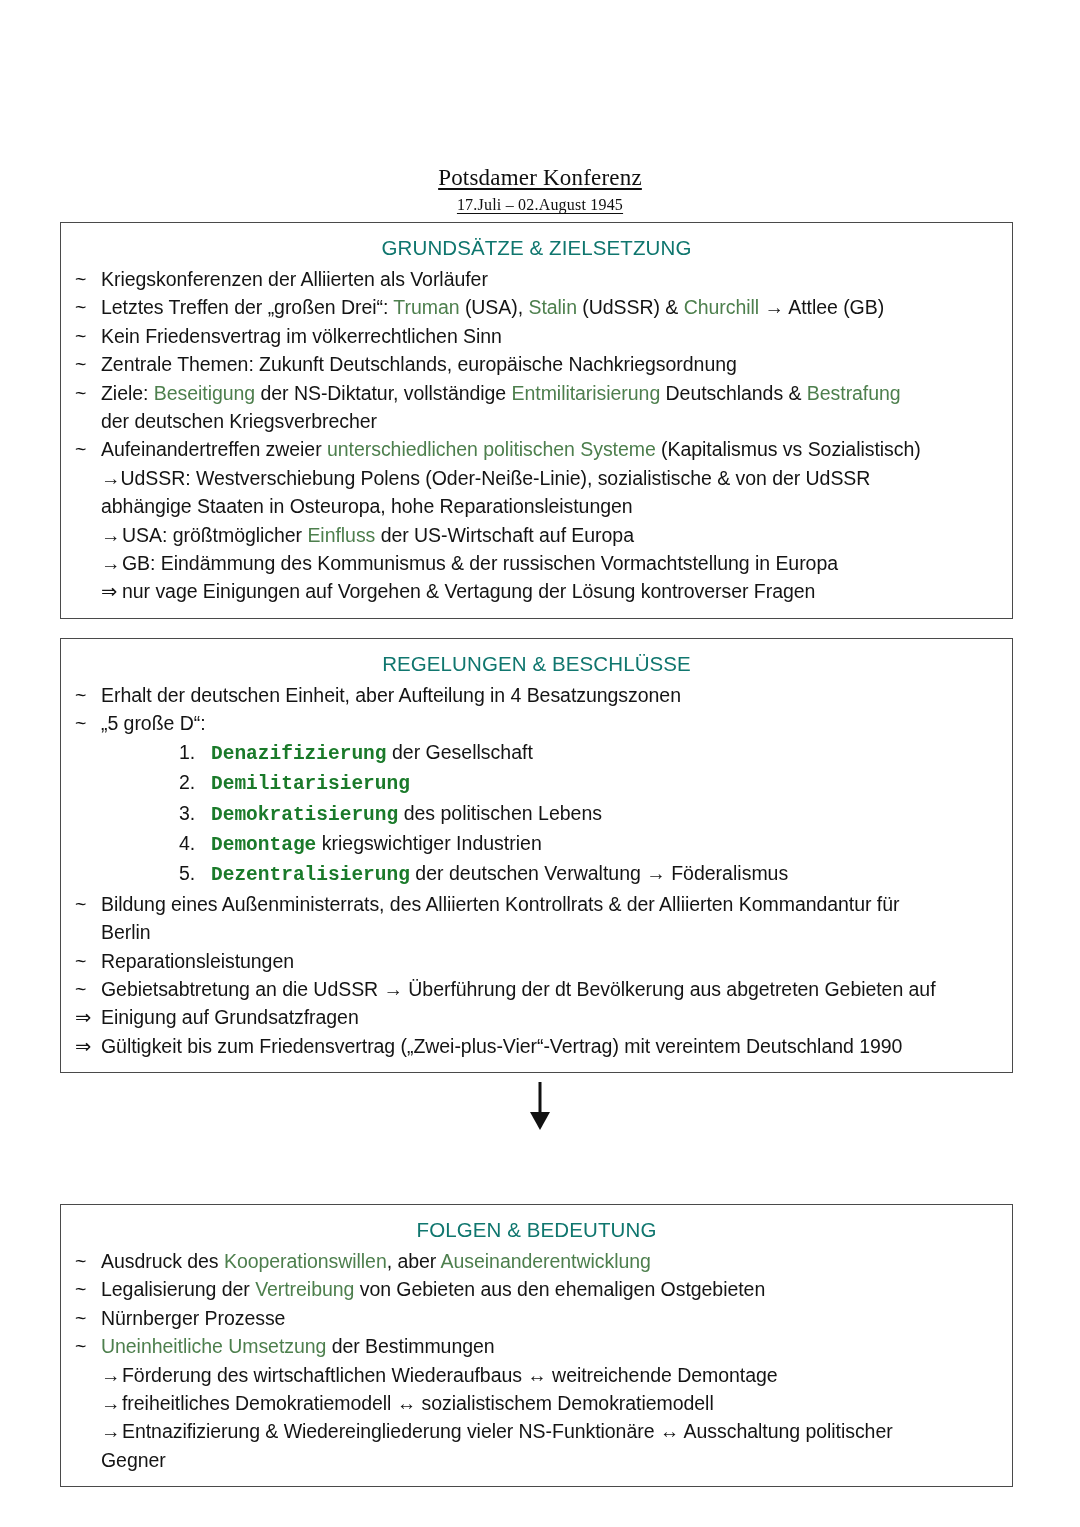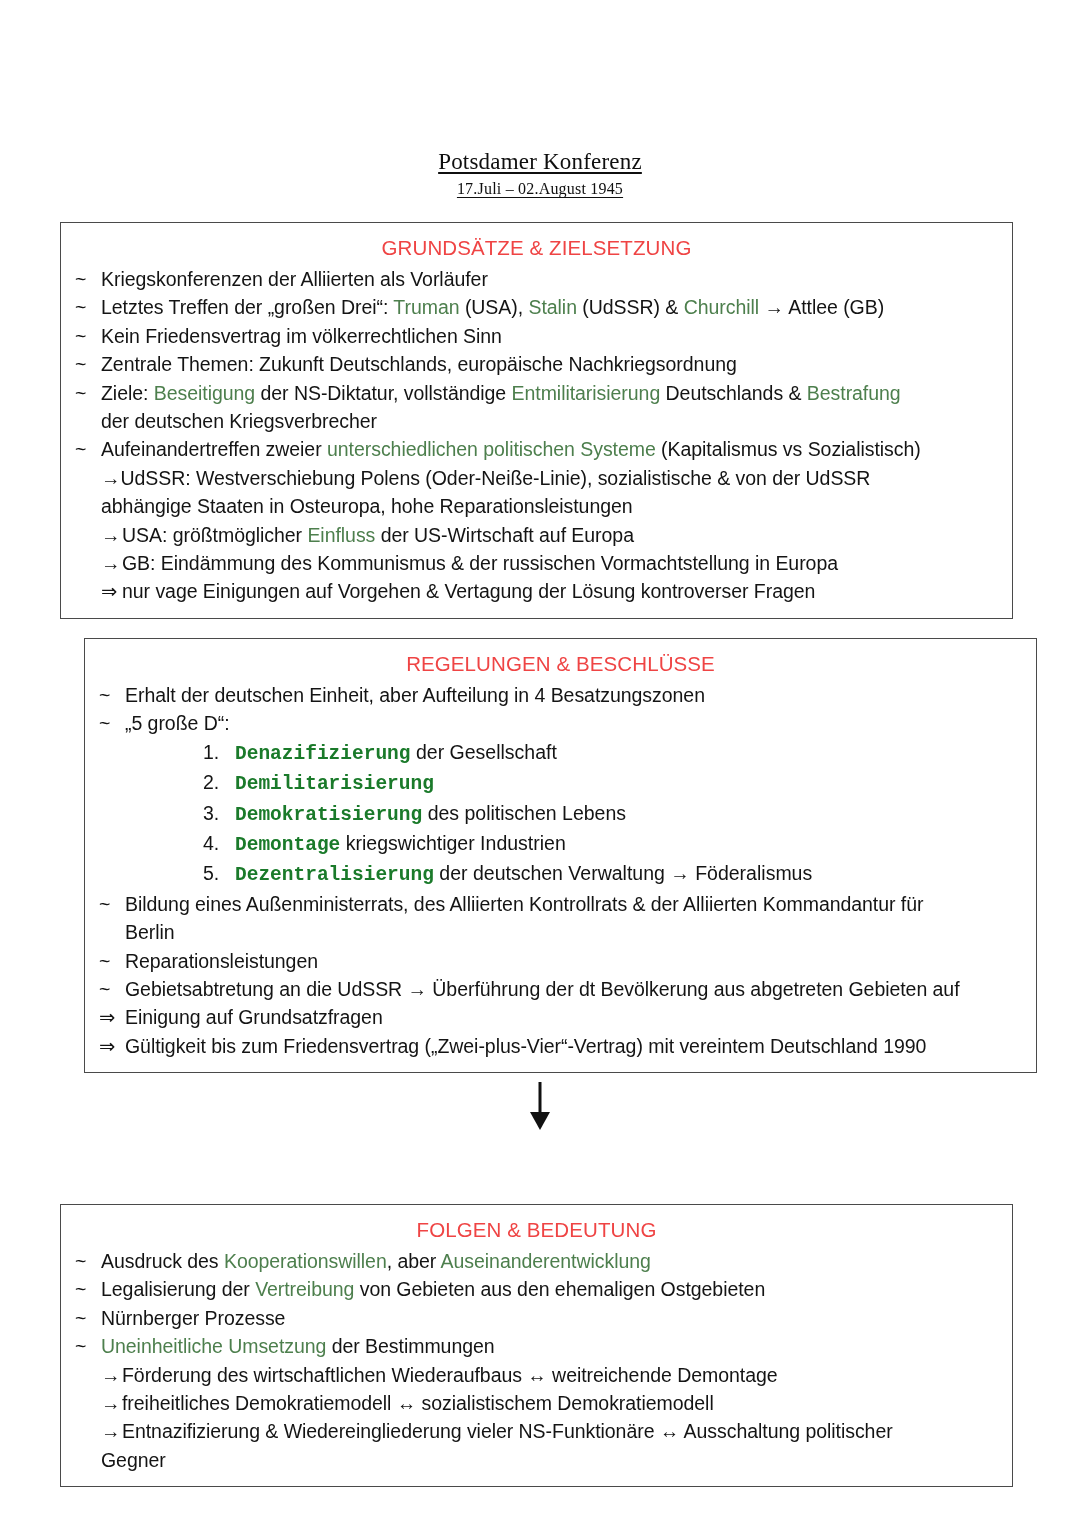--- a/index.html
+++ b/index.html
@@ -12,21 +12,21 @@
     height: 1527px;
     font-family: "Liberation Sans", sans-serif;
     color: #141414;
     -webkit-font-smoothing: antialiased;
   }
   .page {
     position: relative;
     width: 1080px;
     height: 1527px;
     box-sizing: border-box;
-    padding: 0;
+    padding: 16px;
   }
 
   
   .title-block {
     text-align: center;
     padding-top: 148px;
     font-family: "Liberation Serif", serif;
     color: #0f0f0f;
   }
   .title-main {
@@ -49,28 +49,28 @@
   .box {
     position: absolute;
     left: 60px;
     width: 953px;
     box-sizing: border-box;
     border: 1.6px solid #4a4a4a;
     background: #fff;
     padding: 10px 14px 12px 14px;
   }
   #box-1 { top: 222px; }
-  #box-2 { top: 638px; margin-left: 24px; }
+  #box-2 { top: 638px; }
   #box-3 { top: 1204px; }
 
   .box-heading {
     text-align: center;
     font-size: 20.5px;
     line-height: 30px;
-    color: #ef4444;
+    color: #0f766e;
     margin-bottom: 2px;
     letter-spacing: 0.1px;
   }
 
   .lines { display: block; }
 
   .line {
     display: flex;
     align-items: flex-start;
     font-size: 19.5px;

